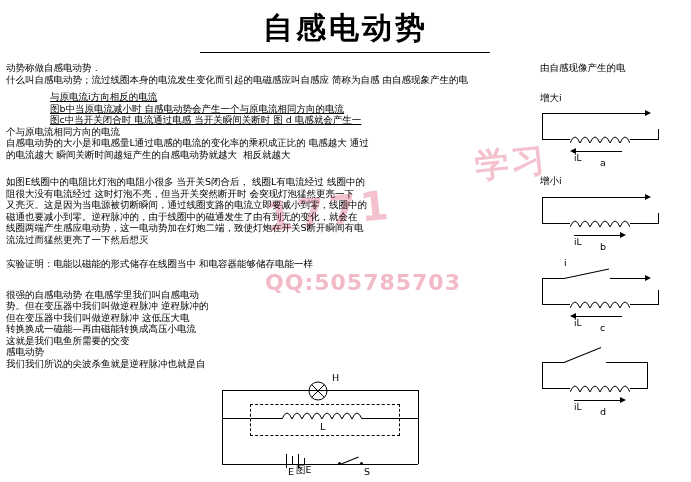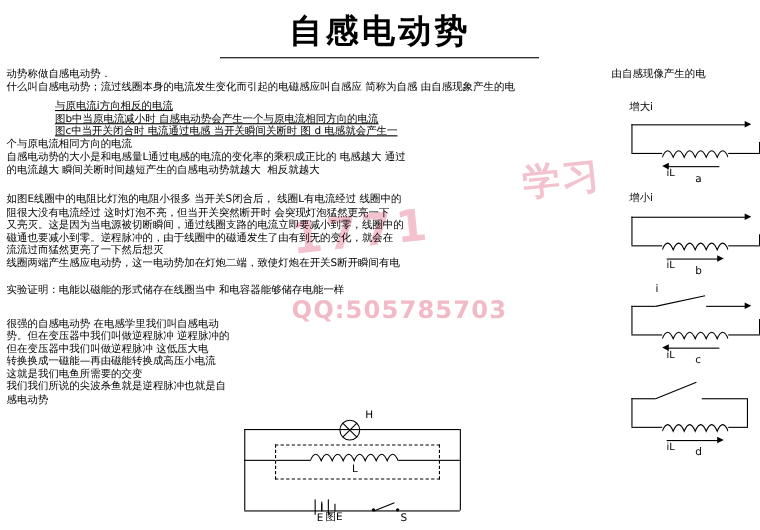--- a/index.html
+++ b/index.html
@@ -52,28 +52,28 @@
     white-space: pre-wrap;
   }
   .indent2 { padding-left: 44px; text-decoration: underline; }
   .gap-s { height: 6px; }
   .gap-m { height: 13px; }
   .gap-l { height: 16px; }
 
   
   .right-col {
     position: absolute;
-    left: 556px;
+    left: 540px;
     top: 62px;
     width: 132px;
     font-size: 9.5px;
     line-height: 11.5px;
   }
   .rc-intro { white-space: pre-wrap; }
-  .rc-block { position: relative; margin-left: 16px; }
+  .rc-block { position: relative; }
   .rc-label { font-size: 9.5px; margin-bottom: 2px; }
 
   
   .circ {
     position: relative;
     width: 125px;
     height: 66px;
   }
   .wire {
     position: absolute;
@@ -164,33 +164,33 @@
     <div class="para indent2">图b中当原电流减小时 自感电动势会产生一个与原电流相同方向的电流</div>
     <div class="para indent2">图c中当开关闭合时 电流通过电感 当开关瞬间关断时 图 d 电感就会产生一</div>
     <div class="para">个与原电流相同方向的电流</div>
     <div class="para">自感电动势的大小是和电感量L通过电感的电流的变化率的乘积成正比的 电感越大 通过</div>
     <div class="para">的电流越大 瞬间关断时间越短产生的自感电动势就越大  相反就越大</div>
     <div class="gap-l"></div>
     <div class="para">如图E线圈中的电阻比灯泡的电阻小很多 当开关S闭合后， 线圈L有电流经过 线圈中的</div>
     <div class="para">阻很大没有电流经过 这时灯泡不亮，但当开关突然断开时 会突现灯泡猛然更亮一下</div>
     <div class="para">又亮灭。这是因为当电源被切断瞬间，通过线圈支路的电流立即要减小到零，线圈中的</div>
     <div class="para">磁通也要减小到零。逆程脉冲的，由于线圈中的磁通发生了由有到无的变化，就会在</div>
+    <div class="para">线圈两端产生感应电动势，这一电动势加在灯炮二端，致使灯炮在开关S断开瞬间有电</div>
     <div class="para">流流过而猛然更亮了一下然后想灭</div>
-    <div class="para">线圈两端产生感应电动势，这一电动势加在灯炮二端，致使灯炮在开关S断开瞬间有电</div>
     <div class="gap-m"></div>
     <div class="para">实验证明：电能以磁能的形式储存在线圈当中 和电容器能够储存电能一样</div>
     <div class="gap-m"></div>
     <div class="gap-s"></div>
     <div class="para">很强的自感电动势 在电感学里我们叫自感电动</div>
     <div class="para">势。但在变压器中我们叫做逆程脉冲 逆程脉冲的</div>
     <div class="para">但在变压器中我们叫做逆程脉冲 这低压大电</div>
     <div class="para">转换换成一磁能—再由磁能转换成高压小电流</div>
     <div class="para">这就是我们电鱼所需要的交变</div>
+    <div class="para">感电动势</div>
     <div class="para">我们我们所说的尖波杀鱼就是逆程脉冲也就是自</div>
-    <div class="para">感电动势</div>
   </div>
 
   <div class="right-col">
     <div class="rc-intro">由自感现像产生的电</div>
 
     <div style="height:18px"></div>
     <div class="rc-block">
       <div class="rc-label">增大i</div>
       <div class="circ">
 

